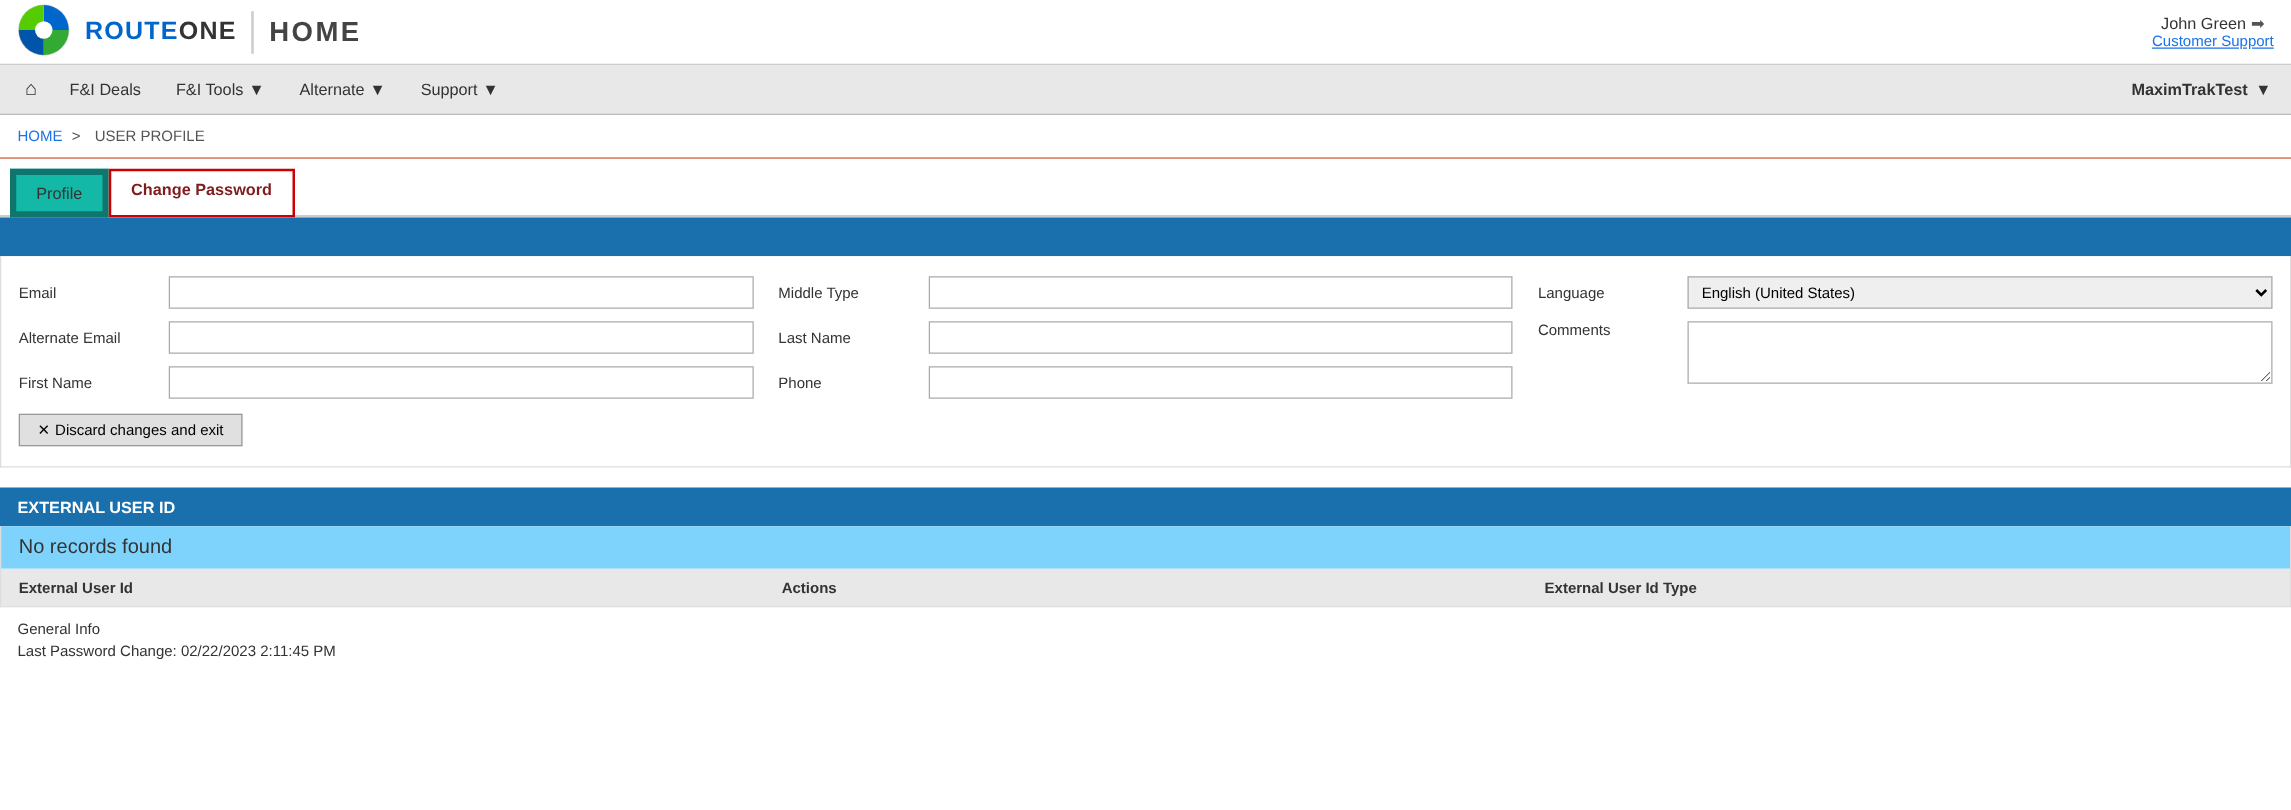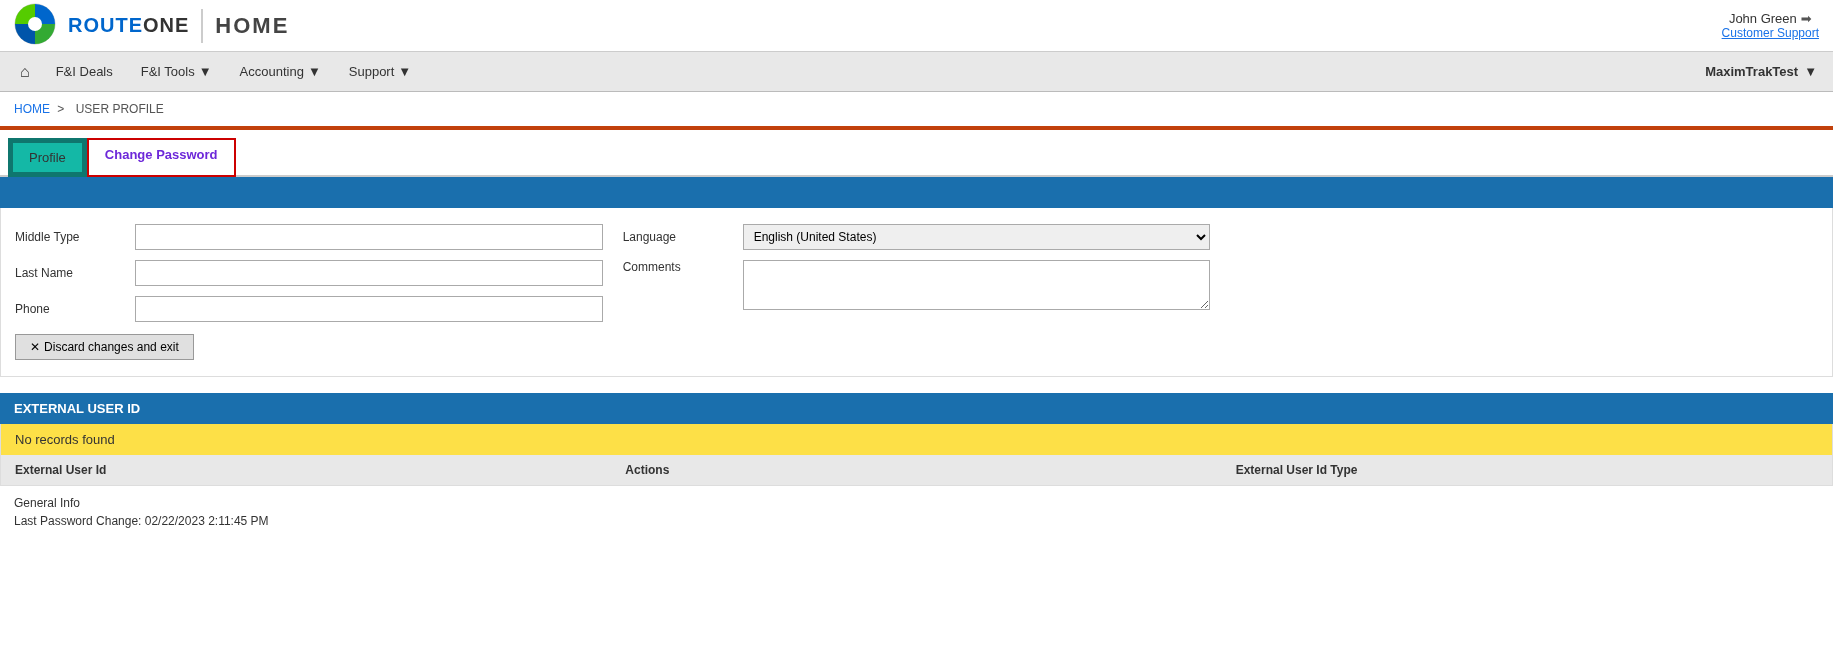--- a/index.html
+++ b/index.html
@@ -97,21 +97,21 @@
       font-size: 13px;
       font-weight: bold;
     }
 
     
     .breadcrumb {
       padding: 10px 14px;
       font-size: 12px;
       color: #333;
       background: #fff;
-      border-bottom: 4px solid #c2410c;
+      border-bottom: 1px solid #c2410c;
     }
     .breadcrumb a { color: #1a73e8; text-decoration: none; }
     .breadcrumb span { color: #555; margin: 0 4px; }
 
     
     .tabs-bar {
       display: flex;
       border-bottom: 2px solid #ccc;
       padding: 8px 8px 0 8px;
       background: #fff;
@@ -119,21 +119,21 @@
     .tab {
       padding: 7px 16px;
       cursor: pointer;
       font-size: 13px;
       border: 1px solid transparent;
       margin-bottom: -2px;
       color: #333;
     }
     .tab.active-tab {
       border: 2px solid #cc0000;
-      color: #6d28d9;
+      color: #7f1d1d;
       font-weight: bold;
       background: #fff;
     }
     .tab.inactive-tab {
       border: 5px solid #0f766e;
       color: #333;
       background: #14b8a6;
     }
 
     
@@ -208,23 +208,23 @@
       gap: 4px;
       margin-top: 12px;
     }
 
     
     .ext-section {
       margin-top: 16px;
     }
     .ext-no-records {
       padding: 8px 14px;
-      font-size: 13px;
-      color: #333;
-      background: #fde047;
+      font-size: 16px;
+      color: #333;
+      background: #7dd3fc;
       border: 1px solid #ddd;
       border-top: none;
       border-bottom: none;
     }
     .ext-table-header {
       display: grid;
       grid-template-columns: 1fr 1fr 1fr;
       background: #e8e8e8;
       border: 1px solid #ddd;
       border-top: none;
@@ -289,21 +289,21 @@
       <span>⌂</span>
     </div>
     <div class="nav-item">
       <span>F&amp;I Deals</span>
     </div>
     <div class="nav-item">
       <span>F&amp;I Tools</span>
       <span>▼</span>
     </div>
     <div class="nav-item">
-      <span>Accounting</span>
+      <span>Alternate</span>
       <span>▼</span>
     </div>
     <div class="nav-item">
       <span>Support</span>
       <span>▼</span>
     </div>
   </div>
   <div class="nav-right">
     <span>MaximTrakTest</span>
     <span>▼</span>
@@ -323,20 +323,34 @@
   <div class="tab active-tab">
     <span>Change Password</span>
   </div>
 </div>
 
 <div class="section-header">&nbsp;</div>
 
 <div class="form-area">
   <div class="form-grid">
 
+    <div>
+      <div class="form-row">
+        <span class="form-label">Email</span>
+        <input class="form-input" type="text" value="" style="">
+      </div>
+      <div class="form-row" style="margin-top:10px;">
+        <span class="form-label">Alternate Email</span>
+        <input class="form-input" type="text" value="" style="">
+      </div>
+      <div class="form-row" style="margin-top:10px;">
+        <span class="form-label">First Name</span>
+        <input class="form-input" type="text" value="" style="">
+      </div>
+    </div>
 
     <div>
       <div class="form-row">
         <span class="form-label">Middle Type</span>
         <input class="form-input" type="text" value="" style="">
       </div>
       <div class="form-row" style="margin-top:10px;">
         <span class="form-label">Last Name</span>
         <input class="form-input" type="text" value="" style="">
       </div>

